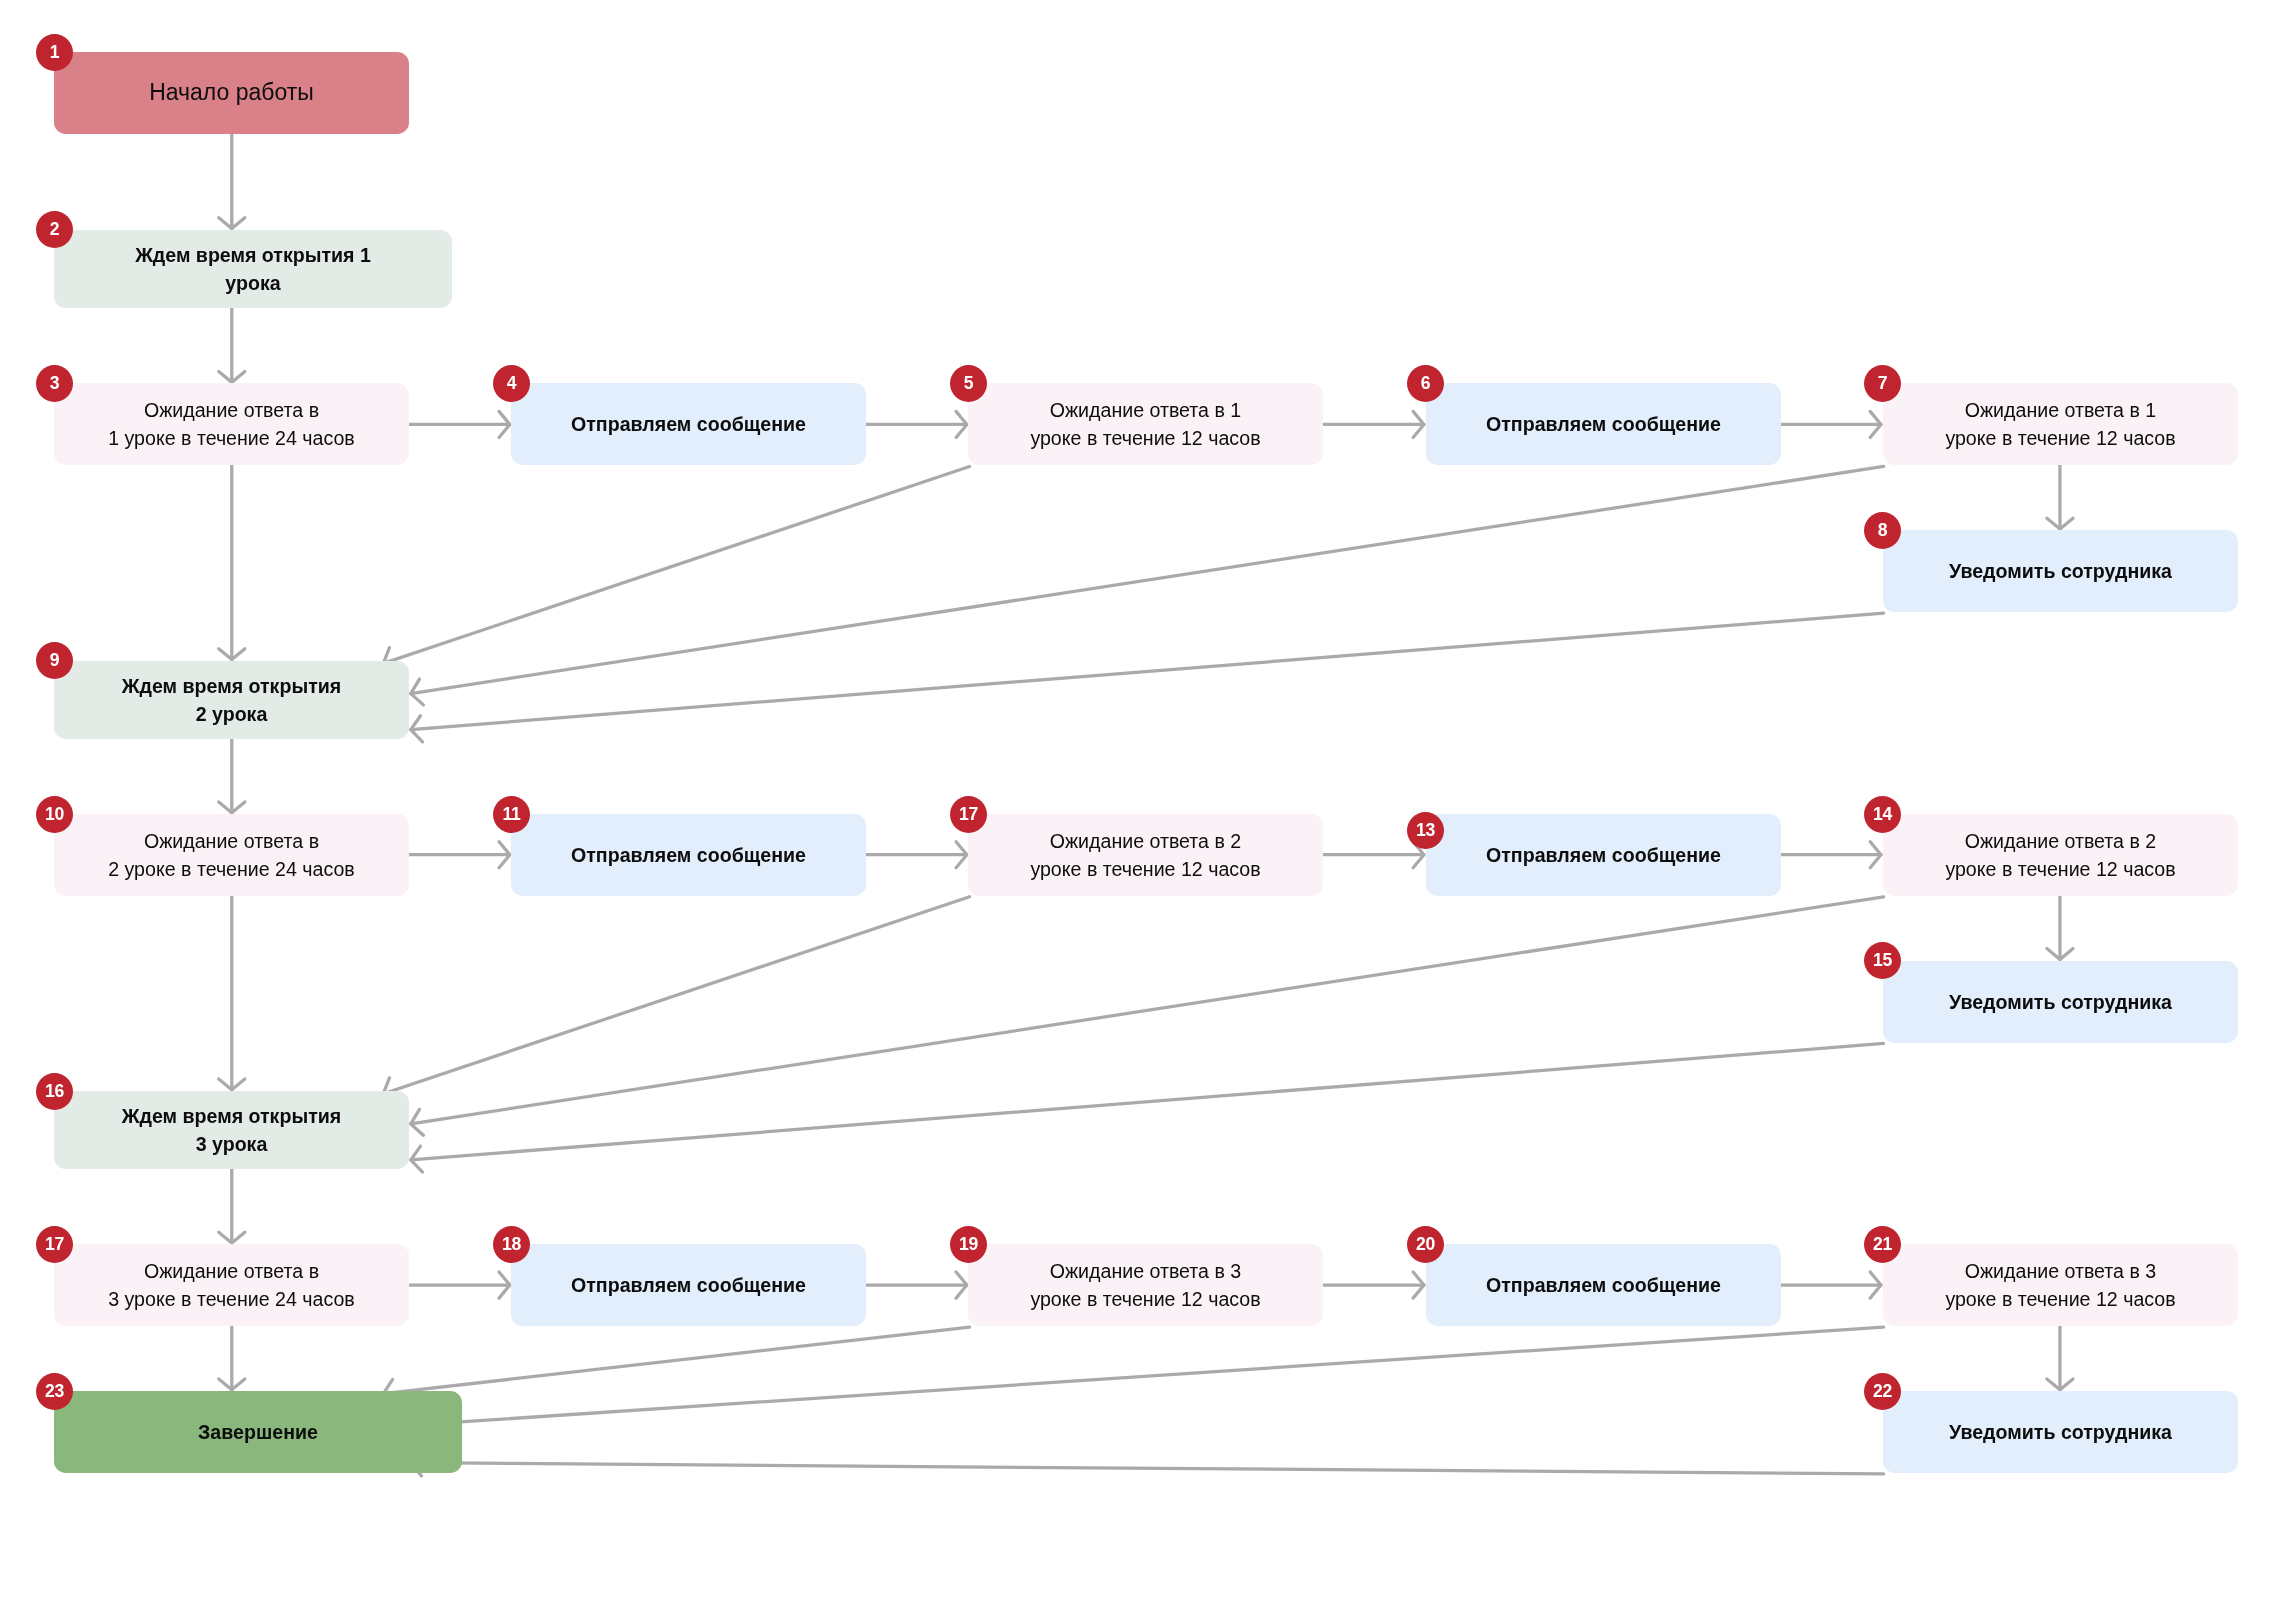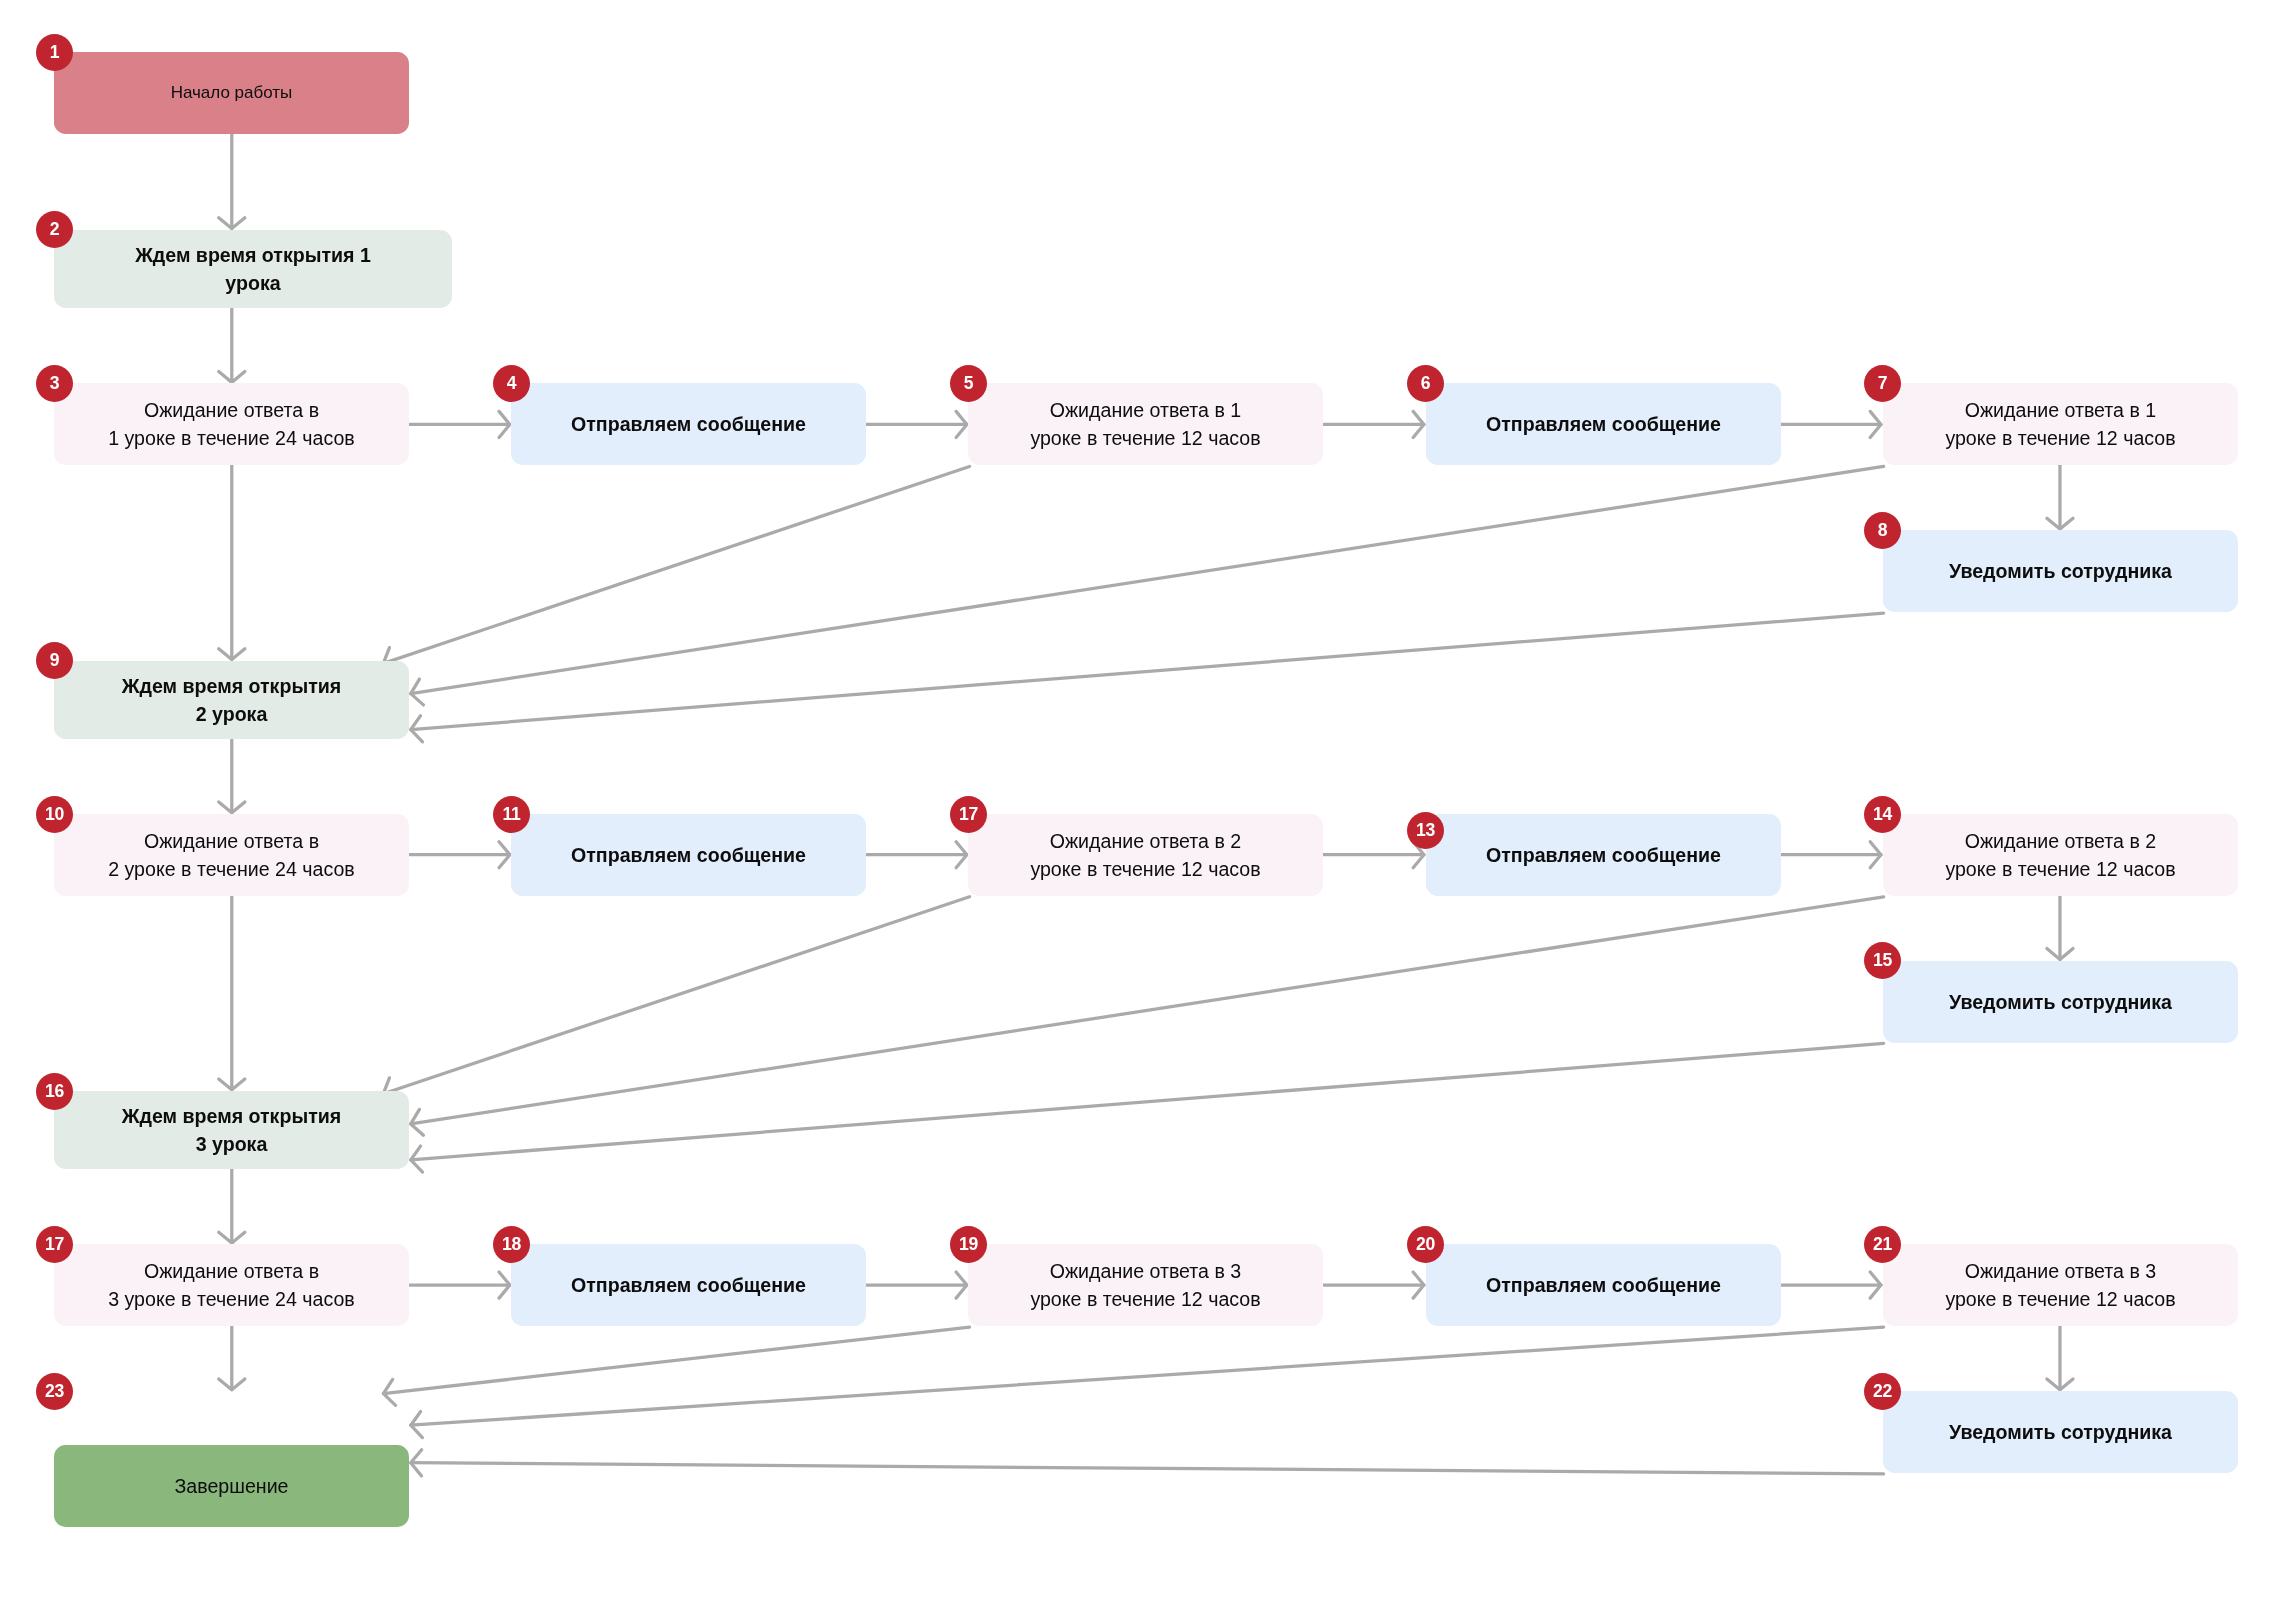--- a/index.html
+++ b/index.html
@@ -38,21 +38,21 @@
     line-height: 1.45;
     color: #0d0d0d;
     z-index: 5;
   }
   .node .label {
     display: block;
     white-space: pre-line;
   }
   .node.start {
     background: #d98089;
-    font-size: 17px;
+    font-size: 23px;
     font-weight: 700;
   }
   .node.wait {
     background: #e3ebe7;
     font-size: 19.6px;
     font-weight: 700;
   }
   .node.await-answer {
     background: #fbf2f8;
     font-size: 19.6px;
@@ -251,19 +251,19 @@
       <div class="badge" style="left: 1407px; top: 1226px;">20</div>
       <div class="node await-answer" style="left: 1883px; top: 1244px; width: 355px; height: 82px;">
         <span class="label">Ожидание ответа в 3
 уроке в течение 12 часов</span>
       </div>
       <div class="badge" style="left: 1864px; top: 1226px; text-align: center;">21</div>
       <div class="node action" style="left: 1883px; top: 1391px; width: 355px; height: 82px;">
         <span class="label">Уведомить сотрудника</span>
       </div>
       <div class="badge" style="left: 1864px; top: 1373px;">22</div>
-      <div class="node finish" style="left: 54px; top: 1445px; width: 355px; height: 82px;">
+      <div class="node finish" style="left: 54px; top: 1391px; width: 408px; height: 82px; font-weight: bold;">
         <span class="label">Завершение</span>
       </div>
       <div class="badge" style="left: 36px; top: 1373px;">23</div>
     </div>
 </div>
 
 
 </body></html>

